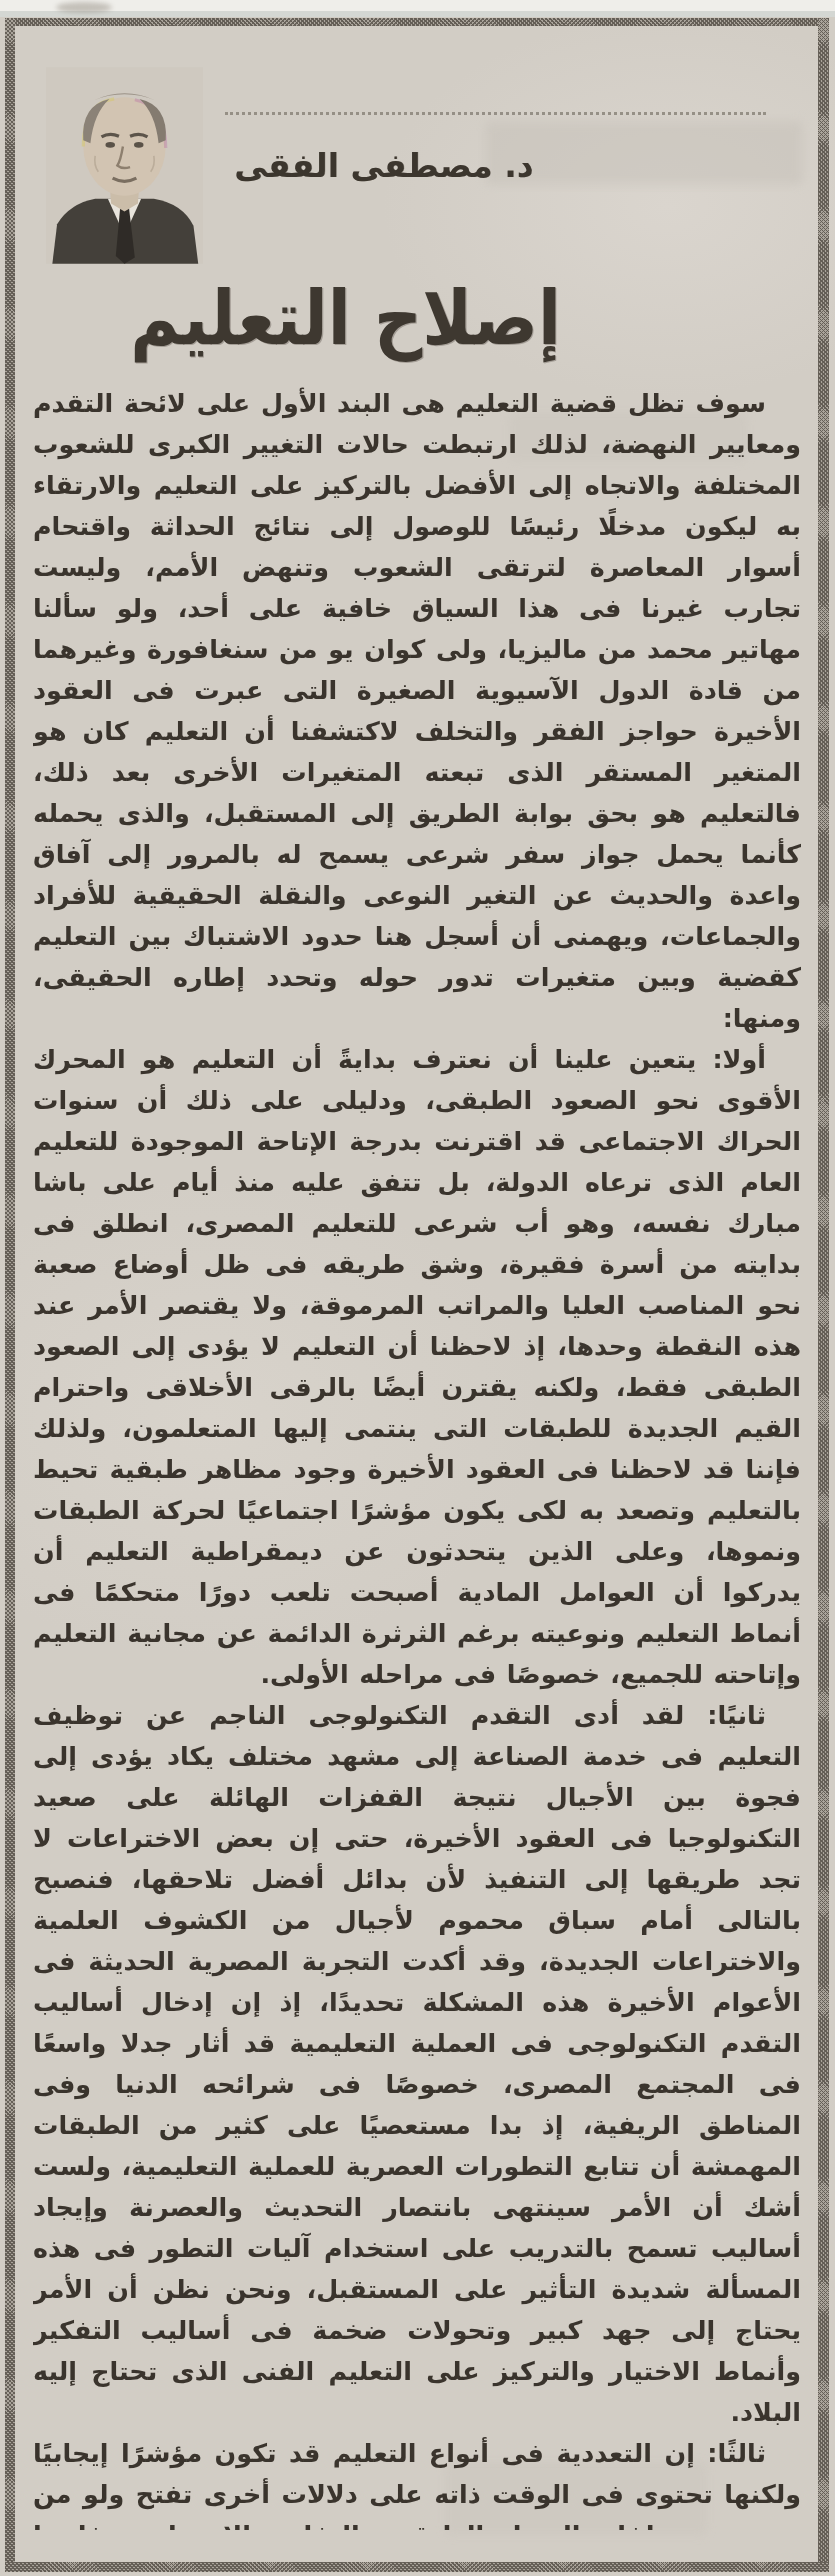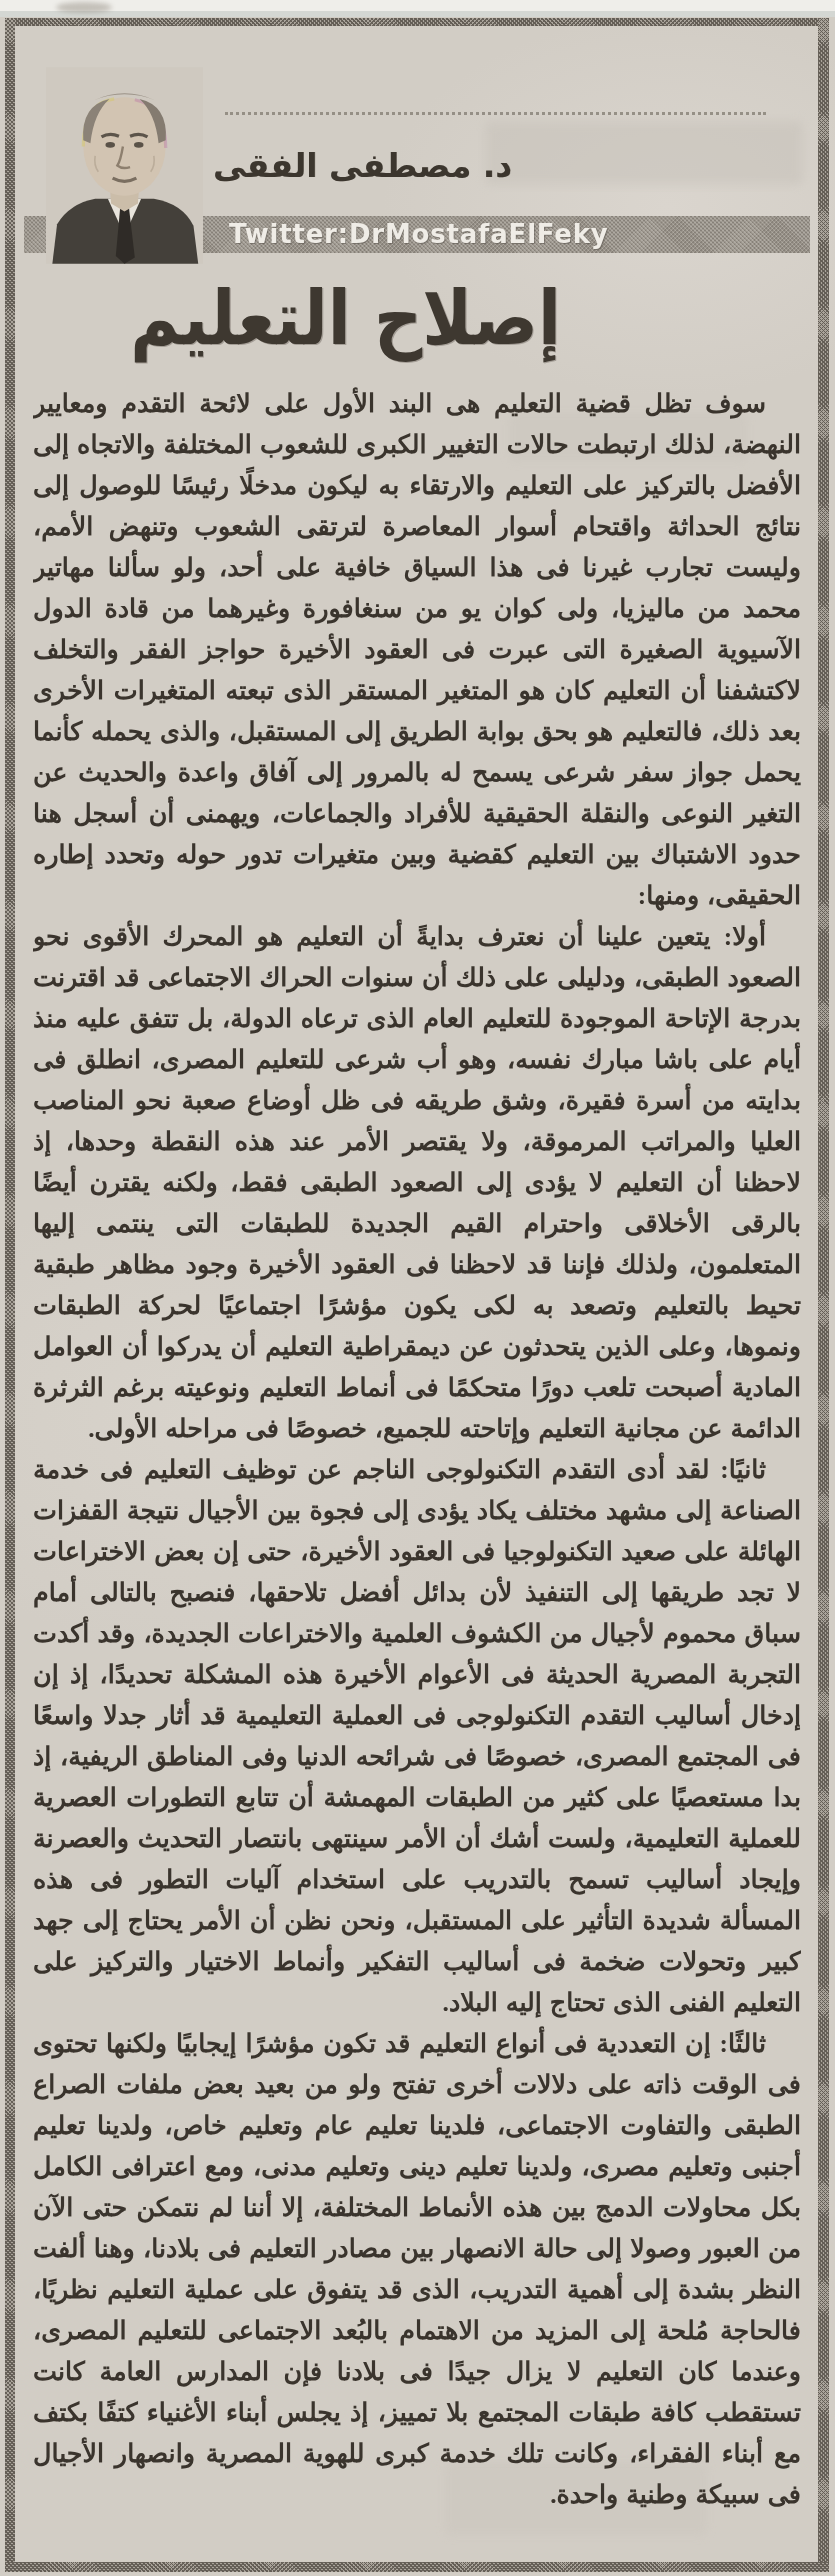--- a/index.html
+++ b/index.html
@@ -36,21 +36,21 @@
   }
   .dotted-rule{
     position:absolute;left:225px;top:112px;width:541px;height:0;
     border-top:3.2px dotted #8b857b;opacity:.85;
   }
   .ghost{position:absolute;background:#c7c2ba;filter:blur(4.8px);border-radius:6.4px;}
 
   .author-photo{position:absolute;left:46px;top:67px;width:157px;height:197px;z-index:3;}
   .author-name{
     position:absolute;left:213px;top:146px;width:342px;
-    font-size:33px;font-weight:bold;color:#3c362e;text-align:left;direction:rtl;
+    font-size:33px;font-weight:bold;color:#3c362e;text-align:center;direction:rtl;
     text-shadow:0.4px 0.4px 0 rgba(60,50,40,.3);
   }
   .twitter-band{
     position:absolute;left:24px;top:216px;width:786px;height:37px;z-index:2;
     background-color:#9a948b;
     background-image:
       repeating-linear-gradient(45deg, rgba(250,248,243,.22) 0 1.2px, transparent 1.2px 2.8px),
       repeating-linear-gradient(-45deg, rgba(58,52,45,.20) 0 1.2px, transparent 1.2px 2.8px);
   }
   .twitter-band .handle{
@@ -63,21 +63,21 @@
     position:absolute;left:91px;top:273px;width:509px;
     font-size:67px;font-weight:bold;color:#3e3830;
     text-align:center;direction:rtl;line-height:1.2;
     transform:scaleY(1.12);transform-origin:top center;
     text-shadow:1.2px 1.2px 0 rgba(55,48,40,.3);
   }
   .article-body{
     position:absolute;left:33px;top:383px;width:768px;height:2147px;
     overflow:hidden;direction:rtl;text-align:justify;
     font-size:25.4px;line-height:41px;font-weight:bold;color:#3a342d;
-    word-spacing:1.6px;z-index:1;font-family:Liberation Serif, serif;
+    word-spacing:1.6px;z-index:1;
   }
   .article-body p{margin:0;text-indent:35px;}
 </style>
 </head>
 <body>
 
 <div class="page">
 
   <div class="top-white"></div>
   <div class="top-blue"></div>
@@ -118,23 +118,20 @@
     <ellipse cx="81" cy="98" rx="6" ry="3.5" fill="#5a5248"></ellipse>
     <ellipse cx="117" cy="98" rx="6" ry="3.5" fill="#5a5248"></ellipse>
     <path d="M97 100 Q94 118 90 124 Q96 129 106 126" stroke="#8d7f6e" stroke-width="3" fill="none"></path>
     <path d="M84 140 Q99 148 114 140" stroke="#7a6e60" stroke-width="4" fill="none"></path>
     <path d="M62 112 Q60 124 66 132" stroke="#b0a390" stroke-width="2" fill="none" opacity=".7"></path>
     <path d="M136 112 Q138 124 132 132" stroke="#b0a390" stroke-width="2" fill="none" opacity=".7"></path>
   </svg>
 
   <div class="author-name">د. مصطفى الفقى</div>
 
-  <div class="twitter-band">
-    <span class="handle">Twitter:DrMostafaElFeky</span>
-  </div>
 
   <div class="headline">إصلاح التعليم</div>
 
   <div class="article-body">
     <p>سوف تظل قضية التعليم هى البند الأول على لائحة التقدم ومعايير النهضة، لذلك ارتبطت حالات التغيير الكبرى للشعوب المختلفة والاتجاه إلى الأفضل بالتركيز على التعليم والارتقاء به ليكون مدخلًا رئيسًا للوصول إلى نتائج الحداثة واقتحام أسوار المعاصرة لترتقى الشعوب وتنهض الأمم، وليست تجارب غيرنا فى هذا السياق خافية على أحد، ولو سألنا مهاتير محمد من ماليزيا، ولى كوان يو من سنغافورة وغيرهما من قادة الدول الآسيوية الصغيرة التى عبرت فى العقود الأخيرة حواجز الفقر والتخلف لاكتشفنا أن التعليم كان هو المتغير المستقر الذى تبعته المتغيرات الأخرى بعد ذلك، فالتعليم هو بحق بوابة الطريق إلى المستقبل، والذى يحمله كأنما يحمل جواز سفر شرعى يسمح له بالمرور إلى آفاق واعدة والحديث عن التغير النوعى والنقلة الحقيقية للأفراد والجماعات، ويهمنى أن أسجل هنا حدود الاشتباك بين التعليم كقضية وبين متغيرات تدور حوله وتحدد إطاره الحقيقى، ومنها:</p>
     <p>أولا: يتعين علينا أن نعترف بدايةً أن التعليم هو المحرك الأقوى نحو الصعود الطبقى، ودليلى على ذلك أن سنوات الحراك الاجتماعى قد اقترنت بدرجة الإتاحة الموجودة للتعليم العام الذى ترعاه الدولة، بل تتفق عليه منذ أيام على باشا مبارك نفسه، وهو أب شرعى للتعليم المصرى، انطلق فى بدايته من أسرة فقيرة، وشق طريقه فى ظل أوضاع صعبة نحو المناصب العليا والمراتب المرموقة، ولا يقتصر الأمر عند هذه النقطة وحدها، إذ لاحظنا أن التعليم لا يؤدى إلى الصعود الطبقى فقط، ولكنه يقترن أيضًا بالرقى الأخلاقى واحترام القيم الجديدة للطبقات التى ينتمى إليها المتعلمون، ولذلك فإننا قد لاحظنا فى العقود الأخيرة وجود مظاهر طبقية تحيط بالتعليم وتصعد به لكى يكون مؤشرًا اجتماعيًا لحركة الطبقات ونموها، وعلى الذين يتحدثون عن ديمقراطية التعليم أن يدركوا أن العوامل المادية أصبحت تلعب دورًا متحكمًا فى أنماط التعليم ونوعيته برغم الثرثرة الدائمة عن مجانية التعليم وإتاحته للجميع، خصوصًا فى مراحله الأولى.</p>
     <p>ثانيًا: لقد أدى التقدم التكنولوجى الناجم عن توظيف التعليم فى خدمة الصناعة إلى مشهد مختلف يكاد يؤدى إلى فجوة بين الأجيال نتيجة القفزات الهائلة على صعيد التكنولوجيا فى العقود الأخيرة، حتى إن بعض الاختراعات لا تجد طريقها إلى التنفيذ لأن بدائل أفضل تلاحقها، فنصبح بالتالى أمام سباق محموم لأجيال من الكشوف العلمية والاختراعات الجديدة، وقد أكدت التجربة المصرية الحديثة فى الأعوام الأخيرة هذه المشكلة تحديدًا، إذ إن إدخال أساليب التقدم التكنولوجى فى العملية التعليمية قد أثار جدلا واسعًا فى المجتمع المصرى، خصوصًا فى شرائحه الدنيا وفى المناطق الريفية، إذ بدا مستعصيًا على كثير من الطبقات المهمشة أن تتابع التطورات العصرية للعملية التعليمية، ولست أشك أن الأمر سينتهى بانتصار التحديث والعصرنة وإيجاد أساليب تسمح بالتدريب على استخدام آليات التطور فى هذه المسألة شديدة التأثير على المستقبل، ونحن نظن أن الأمر يحتاج إلى جهد كبير وتحولات ضخمة فى أساليب التفكير وأنماط الاختيار والتركيز على التعليم الفنى الذى تحتاج إليه البلاد.</p>
     <p>ثالثًا: إن التعددية فى أنواع التعليم قد تكون مؤشرًا إيجابيًا ولكنها تحتوى فى الوقت ذاته على دلالات أخرى تفتح ولو من بعيد بعض ملفات الصراع الطبقى والتفاوت الاجتماعى، فلدينا تعليم عام وتعليم خاص، ولدينا تعليم أجنبى وتعليم مصرى، ولدينا تعليم دينى وتعليم مدنى، ومع اعترافى الكامل بكل محاولات الدمج بين هذه الأنماط المختلفة، إلا أننا لم نتمكن حتى الآن من العبور وصولا إلى حالة الانصهار بين مصادر التعليم فى بلادنا، وهنا ألفت النظر بشدة إلى أهمية التدريب، الذى قد يتفوق على عملية التعليم نظريًا، فالحاجة مُلحة إلى المزيد من الاهتمام بالبُعد الاجتماعى للتعليم المصرى، وعندما كان التعليم لا يزال جيدًا فى بلادنا فإن المدارس العامة كانت تستقطب كافة طبقات المجتمع بلا تمييز، إذ يجلس أبناء الأغنياء كتفًا بكتف مع أبناء الفقراء، وكانت تلك خدمة كبرى للهوية المصرية وانصهار الأجيال فى سبيكة وطنية واحدة.</p>
 
   </div>

